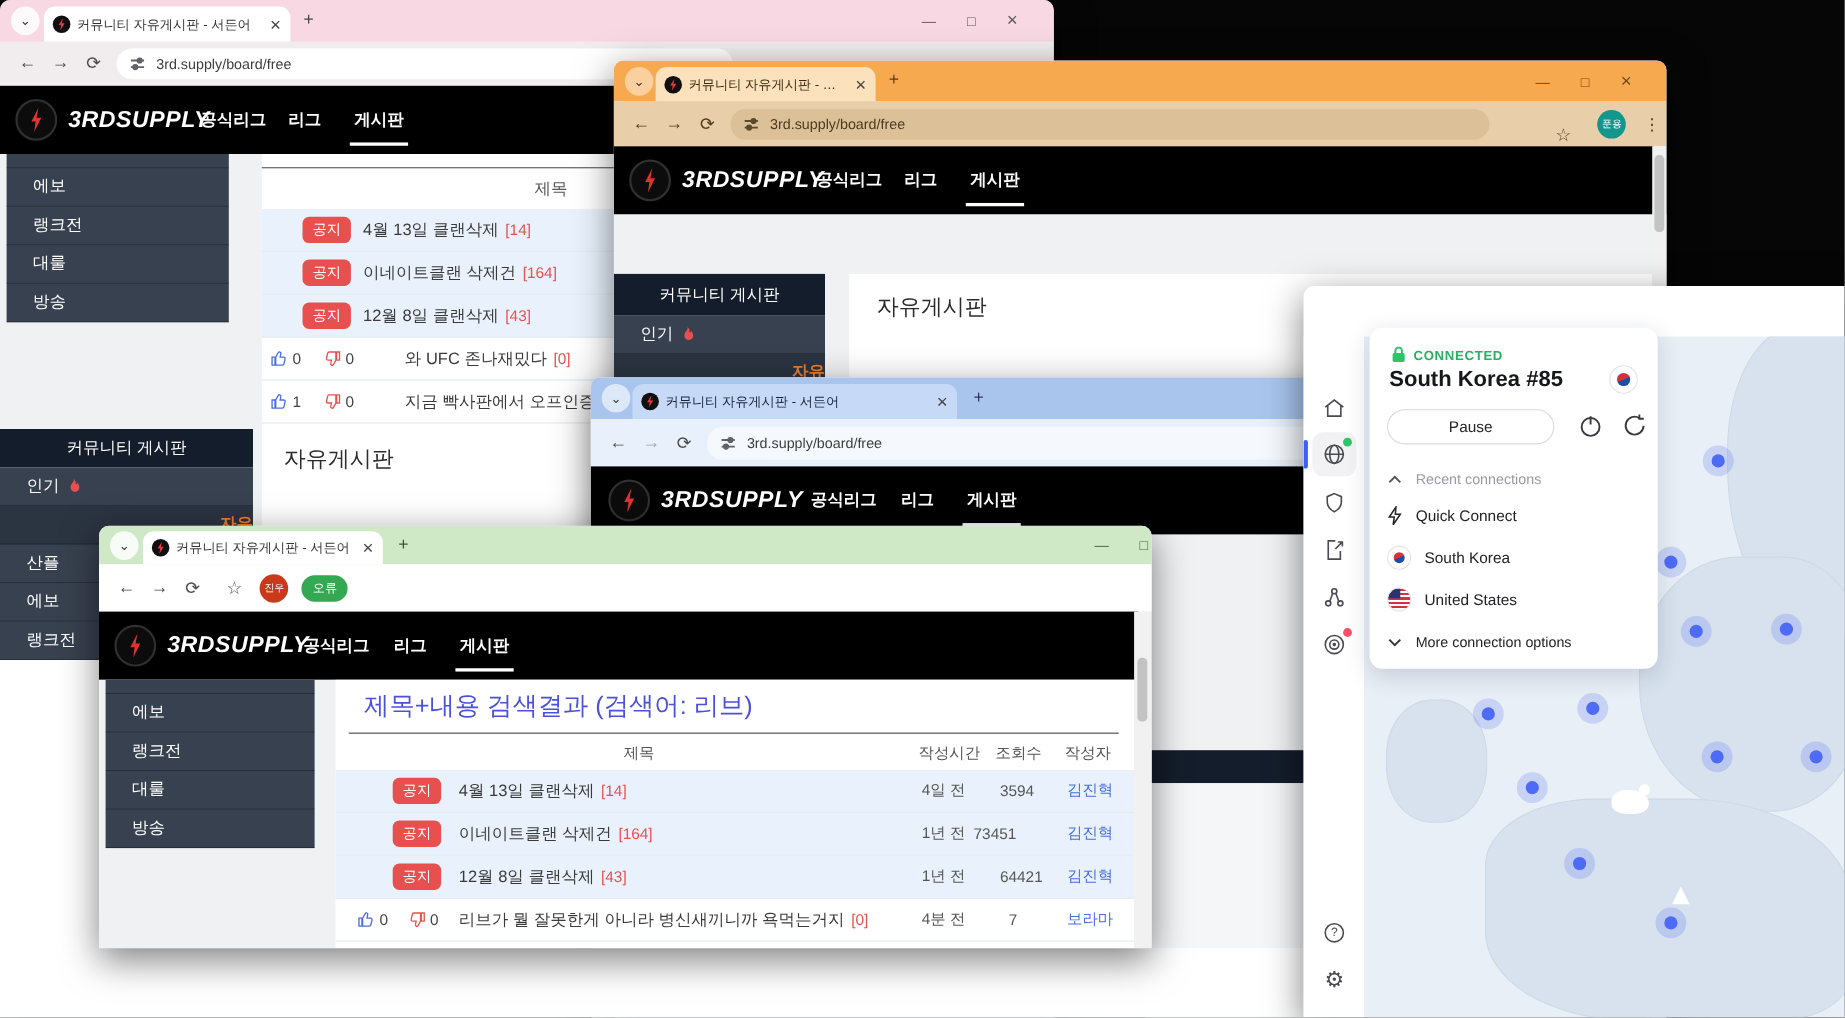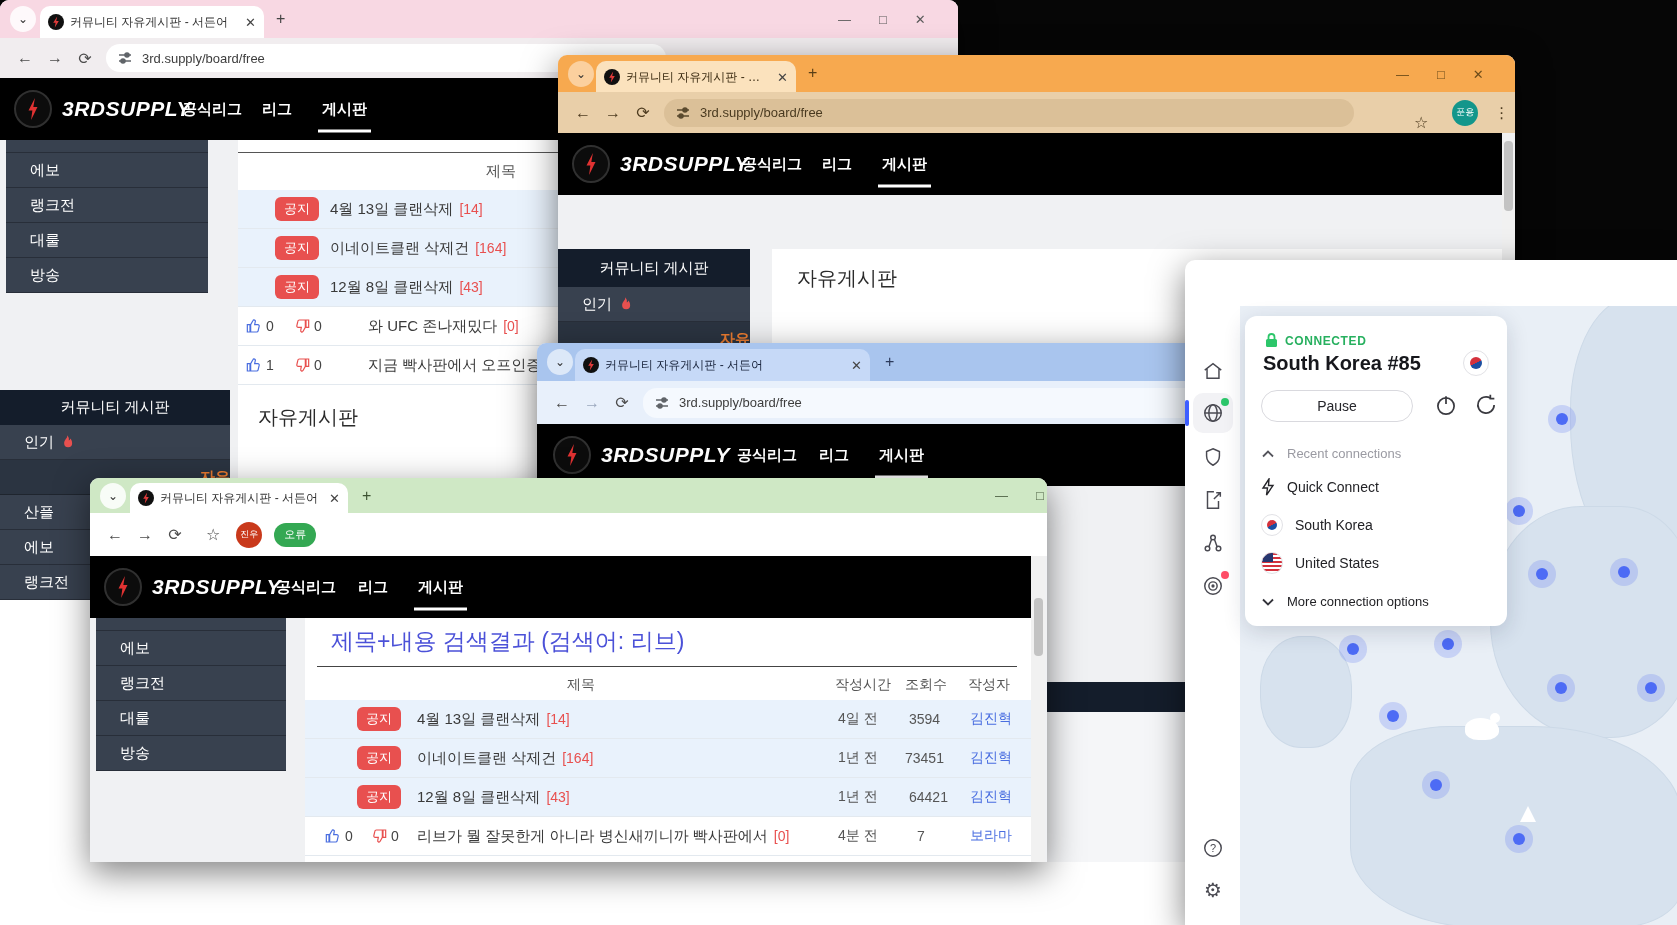--- a/index.html
+++ b/index.html
@@ -53,21 +53,21 @@
   .scrollbar{position:absolute;background:#f1f1f1;}
   .thumb{position:absolute;background:#c3c3c3;border-radius:4px;}
   
   .nord{position:absolute;left:1185px;top:260px;width:492px;height:665px;background:#fff;border-radius:10px 0 0 0;
         overflow:hidden;box-shadow:0 10px 34px rgba(0,0,0,.5);}
   .railicon{position:absolute;left:8px;width:40px;height:40px;display:flex;align-items:center;justify-content:center;color:#4a4a52;}
   .railicon.active{background:#f2f2f5;border-radius:10px;}
   .nmap{position:absolute;left:55px;top:46px;right:0;bottom:0;background:#e9eff6;overflow:hidden;}
   .blob{position:absolute;background:#d7e2ee;border:1px solid #ccd9e7;}
   .mdot{position:absolute;width:12px;height:12px;border-radius:50%;background:#4d6bf5;box-shadow:0 0 0 8px rgba(99,125,245,.25);}
-  .vcard{position:absolute;left:60px;top:56px;width:262px;height:310px;background:#fff;border-radius:12px;
+  .vcard{position:absolute;left:60px;top:38px;width:262px;height:310px;background:#fff;border-radius:12px;
          box-shadow:0 6px 22px rgba(20,30,60,.16);}
   .flag{border-radius:50%;overflow:hidden;position:relative;border:1px solid #e2e2e6;box-sizing:border-box;}
   .krflag{background:#fff;}
   .krflag::before{content:"";position:absolute;left:25%;top:25%;width:50%;height:50%;border-radius:50%;
                   background:linear-gradient(155deg,#d4313c 50%,#1c4fa1 50%);}
   .usflag{background:repeating-linear-gradient(#d4313c 0 2px,#fff 2px 4px);}
   .usflag::before{content:"";position:absolute;left:0;top:0;width:55%;height:45%;background:#26366f;}
   .nrow{position:absolute;left:16px;display:flex;align-items:center;gap:12px;font-size:14px;color:#222226;}
   .muted{color:#9a9aa2;font-size:13px;}
 </style>
@@ -369,21 +369,21 @@
       <span class="badge" style="left:52px;">공지</span>
       <span class="btitle" style="left:112px;"><span>4월 13일 클랜삭제</span><span class="bcount">[14]</span></span>
       <span class="cell" style="left:533px;">4일 전</span>
       <span class="cell" style="left:604px;">3594</span>
       <span class="cell author" style="left:665px;">김진혁</span>
     </div>
     <div class="brow notice" style="top:121px;">
       <span class="badge" style="left:52px;">공지</span>
       <span class="btitle" style="left:112px;"><span>이네이트클랜 삭제건</span><span class="bcount">[164]</span></span>
       <span class="cell" style="left:533px;">1년 전</span>
-      <span class="cell" style="left:600px;">73451</span>
+      <span class="cell" style="left:580px;">73451</span>
       <span class="cell author" style="left:665px;">김진혁</span>
     </div>
     <div class="brow notice" style="top:160px;">
       <span class="badge" style="left:52px;">공지</span>
       <span class="btitle" style="left:112px;"><span>12월 8일 클랜삭제</span><span class="bcount">[43]</span></span>
       <span class="cell" style="left:533px;">1년 전</span>
       <span class="cell" style="left:604px;">64421</span>
       <span class="cell author" style="left:665px;">김진혁</span>
     </div>
     <div class="brow" style="top:199px;">
@@ -392,21 +392,21 @@
             <path d="M2 10h4v11H2z M7 21h9c1 0 2-.7 2.2-1.7l1.6-7A2 2 0 0 0 17.8 10H13l.8-4.2A1.8 1.8 0 0 0 10.3 4L7 10z" fill="none" stroke="#4a6ee0" stroke-width="1.8"></path>
           </svg>
           <span>0</span>
         </span>
       <span class="vote" style="left:66px;">
           <svg width="16" height="16" viewBox="0 0 24 24" style="transform:rotate(180deg);">
             <path d="M2 10h4v11H2z M7 21h9c1 0 2-.7 2.2-1.7l1.6-7A2 2 0 0 0 17.8 10H13l.8-4.2A1.8 1.8 0 0 0 10.3 4L7 10z" fill="none" stroke="#e8504f" stroke-width="1.8"></path>
           </svg>
           <span>0</span>
         </span>
-      <span class="btitle" style="left:112px;"><span>리브가 뭘 잘못한게 아니라 병신새끼니까 빡사판에서</span><span class="bcount">[0]</span></span>
+      <span class="btitle" style="left:112px;"><span>리브가 뭘 잘못한게 아니라 병신새끼니까 욕먹는거지</span><span class="bcount">[0]</span></span>
       <span class="cell" style="left:533px;">4분 전</span>
       <span class="cell" style="left:612px;">7</span>
       <span class="cell author" style="left:665px;">보라마</span>
     </div>
   </div>
   <div class="scrollbar" style="right:2px;top:78px;width:14px;bottom:0;">
     <div class="thumb" style="left:3px;top:42px;width:9px;height:58px;"></div>
   </div>
 </div>
 

